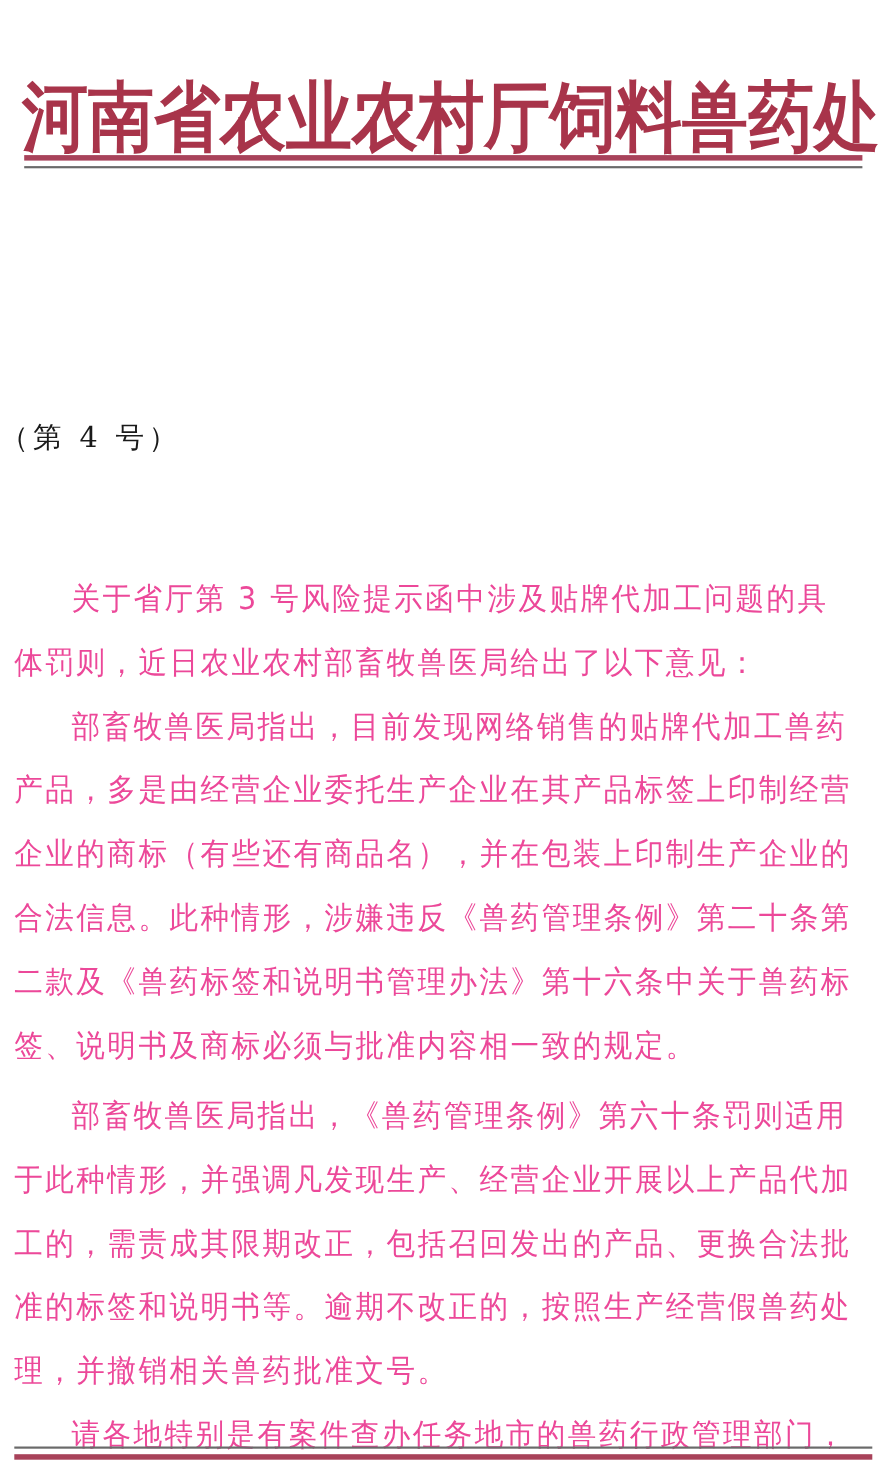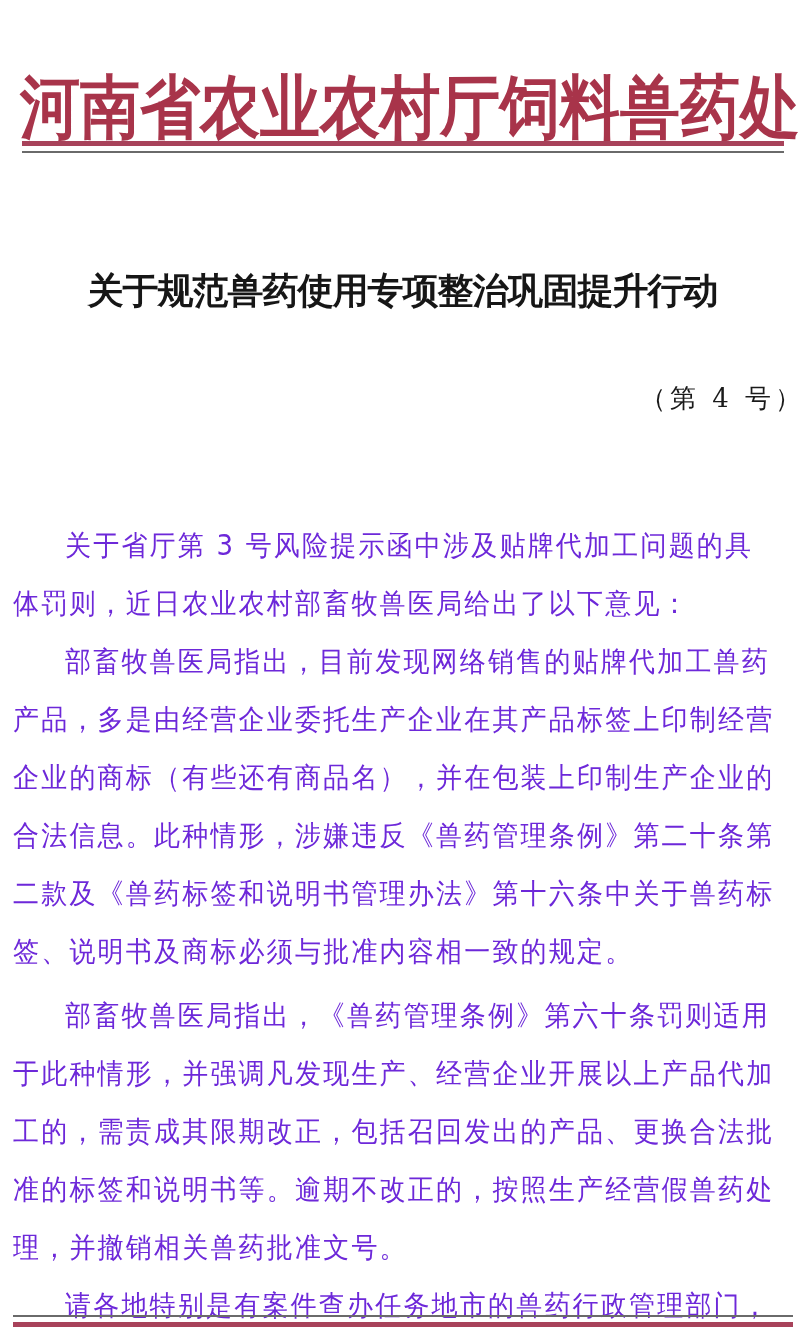--- a/index.html
+++ b/index.html
@@ -65,36 +65,36 @@
       font-size: 36px;
       line-height: 58px;
       color: #161616;
       letter-spacing: -1px;
     }
     .issue-no {
       position: absolute;
       top: 380px;
       left: 0;
       width: 805px;
-      text-align: right;
+      text-align: left;
       font-family: "DejaVu Serif", "Liberation Serif", serif;
       font-size: 26px;
       line-height: 36px;
       color: #1a1a1a;
       letter-spacing: 4px;
     }
     .body-text {
       position: absolute;
       top: 516px;
       left: 13px;
       width: 782px;
       font-family: "DejaVu Sans", "Liberation Sans", sans-serif;
       font-size: 26px;
       line-height: 58px;
-      color: #6d28d9;
+      color: #ec4899;
     }
     .line {
       display: block;
       white-space: nowrap;
       height: 58px;
       letter-spacing: 2.2px;
       transform: scaleY(1.08);
       transform-origin: left center;
     }
     .line.indent { padding-left: 52px; }
@@ -132,21 +132,20 @@
   <span>料</span>
   <span>兽</span>
   <span>药</span>
   <span>处</span>
 </div>
 
 <div class="rule-top-thick"></div>
 <div class="rule-top-thin"></div>
 
 <div class="title">
-  <div>关于规范兽药使用专项整治巩固提升行动</div>
 </div>
 
 <div class="issue-no">（第 4 号）</div>
 
 <div class="body-text">
   <span class="line indent">关于省厅第 3 号风险提示函中涉及贴牌代加工问题的具</span>
   <span class="line">体罚则，近日农业农村部畜牧兽医局给出了以下意见：</span>
   <span class="line indent">部畜牧兽医局指出，目前发现网络销售的贴牌代加工兽药</span>
   <span class="line">产品，多是由经营企业委托生产企业在其产品标签上印制经营</span>
   <span class="line">企业的商标（有些还有商品名），并在包装上印制生产企业的</span>

